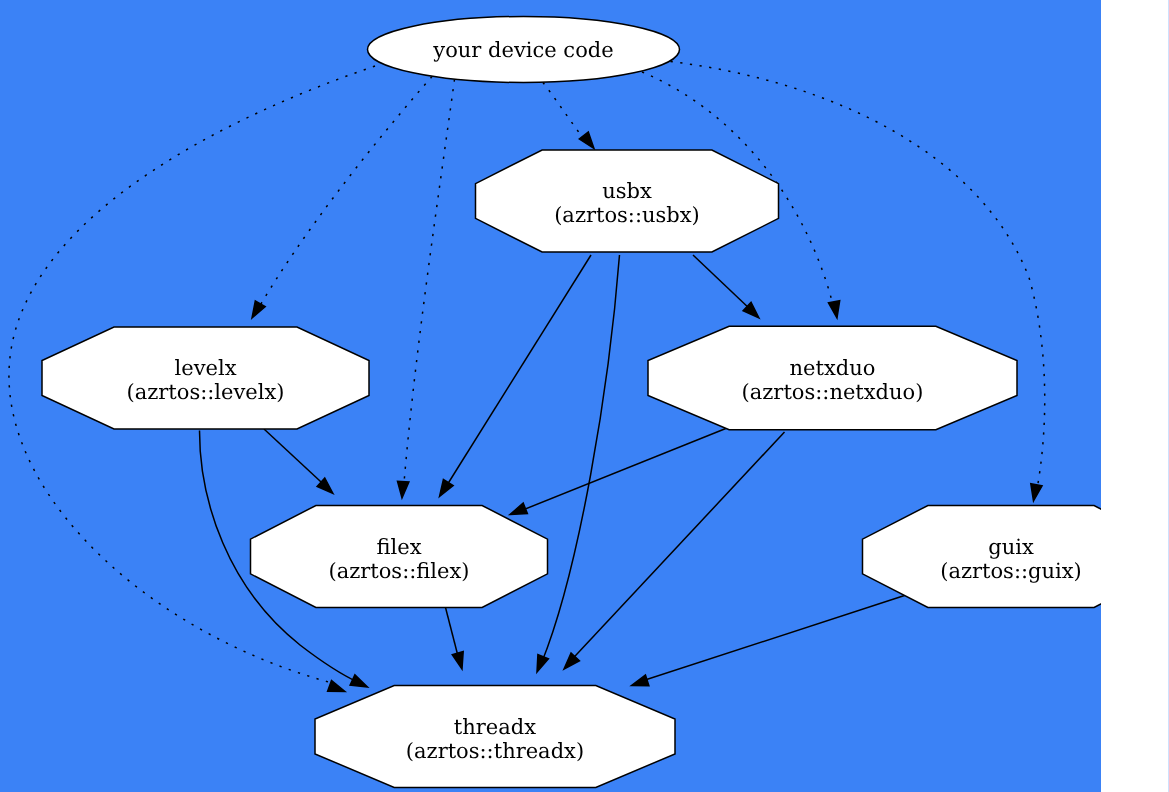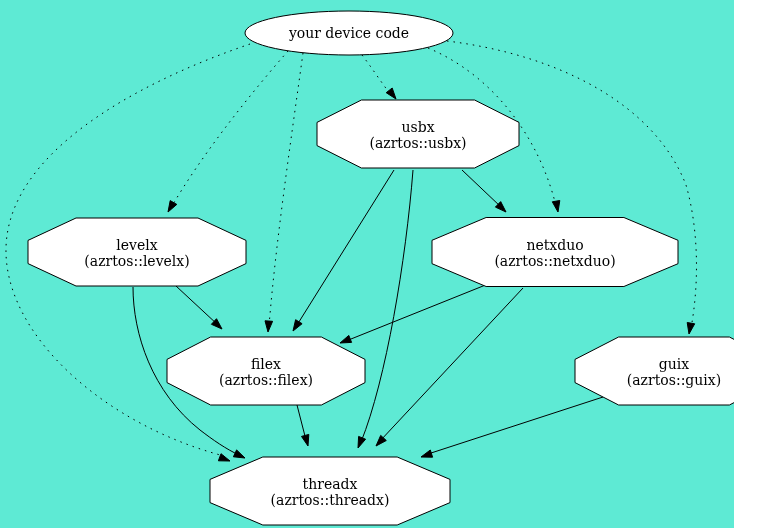--- a/index.html
+++ b/index.html
@@ -4,21 +4,21 @@
 <style>
   html, body {
     margin: 0;
     padding: 0;
     background: #ffffff;
   }
   .canvas {
     position: relative;
     width: 734px;
     height: 528px;
-    background: #5eead4;
+    background: #3b82f6;
     overflow: hidden;
   }
   svg {
     display: block;
   }
   .shape {
     fill: #ffffff;
     stroke: #000000;
     stroke-width: 1;
   }

